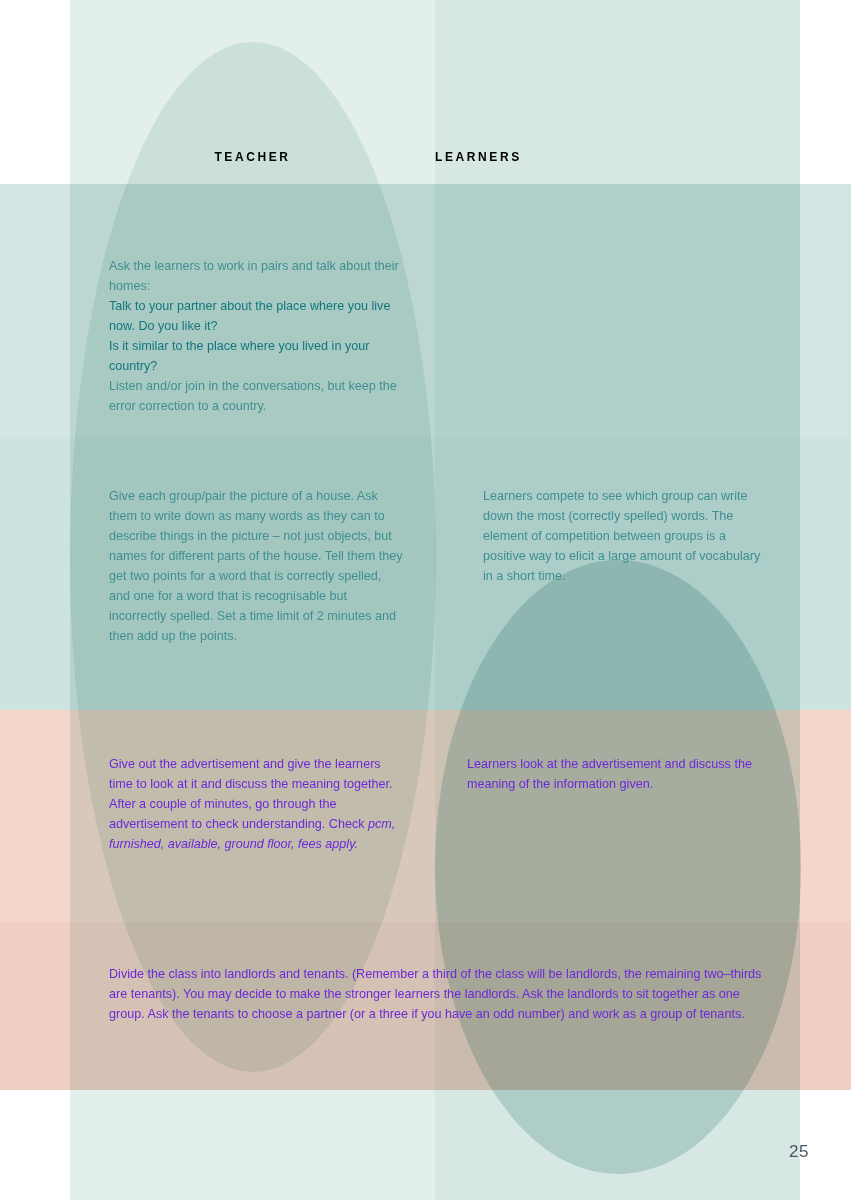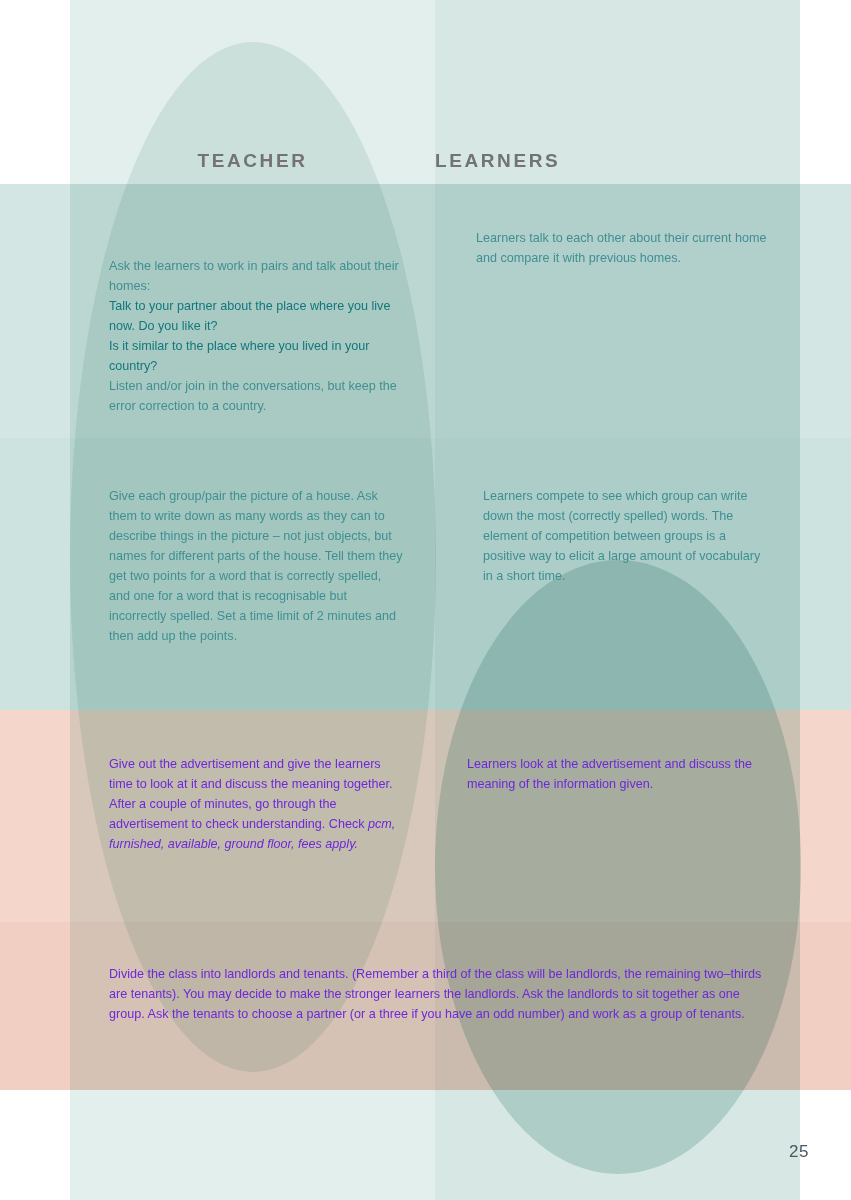--- a/index.html
+++ b/index.html
@@ -70,24 +70,24 @@
   #content {
     position: absolute;
     inset: 0;
     width: 851px;
     height: 1200px;
   }
 
   .col-head {
     position: absolute;
     top: 150px;
-    font-size: 19px;
+    font-size: 12px;
     font-weight: 700;
     letter-spacing: 2.6px;
-    color: #737373;
+    color: #000000;
   }
   #head-teacher  { left: 70px;  width: 365px; text-align: center; }
   #head-learners { left: 435px; width: 365px; text-align: left; }
 
   .cell {
     position: absolute;
     font-size: 12.6px;
     line-height: 20px;
   }
   .cell p {
@@ -146,23 +146,20 @@
 
     <div class="col-head" id="head-learners">LEARNERS</div>
 
     <div class="cell" id="cell-r1-teacher">
       <p class="teal-text">Ask the learners to work in pairs and talk about their homes:</p>
       <p class="teal-bold">Talk to your partner about the place where you live now. Do you like it?</p>
       <p class="teal-bold">Is it similar to the place where you lived in your country?</p>
       <p class="teal-text">Listen and/or join in the conversations, but keep the error correction to a country.</p>
     </div>
 
-    <div class="cell" id="cell-r1-learner">
-      <p class="teal-text">Learners talk to each other about their current home and compare it with previous homes.</p>
-    </div>
 
     <div class="cell" id="cell-r2-teacher">
       <p class="teal-text">Give each group/pair the picture of a house. Ask them to write down as many words as they can to describe things in the picture – not just objects, but names for different parts of the house. Tell them they get two points for a word that is correctly spelled, and one for a word that is recognisable but incorrectly spelled. Set a time limit of 2 minutes and then add up the points.</p>
     </div>
 
     <div class="cell" id="cell-r2-learner">
       <p class="teal-text">Learners compete to see which group can write down the most (correctly spelled) words. The element of competition between groups is a positive way to elicit a large amount of vocabulary in a short time.</p>
     </div>
 
     <div class="cell" id="cell-r3-teacher">

